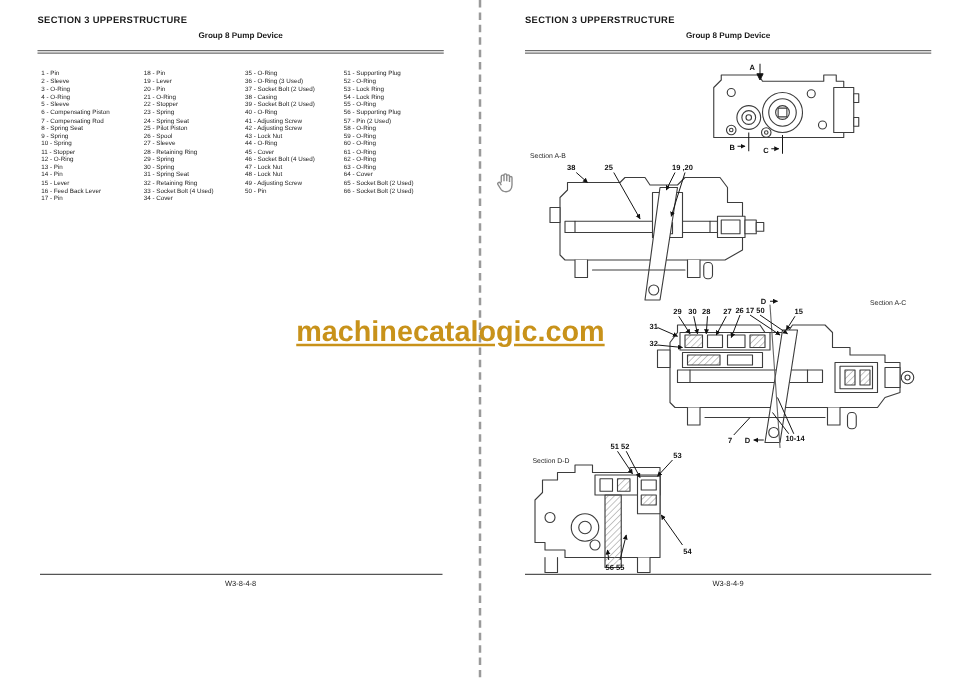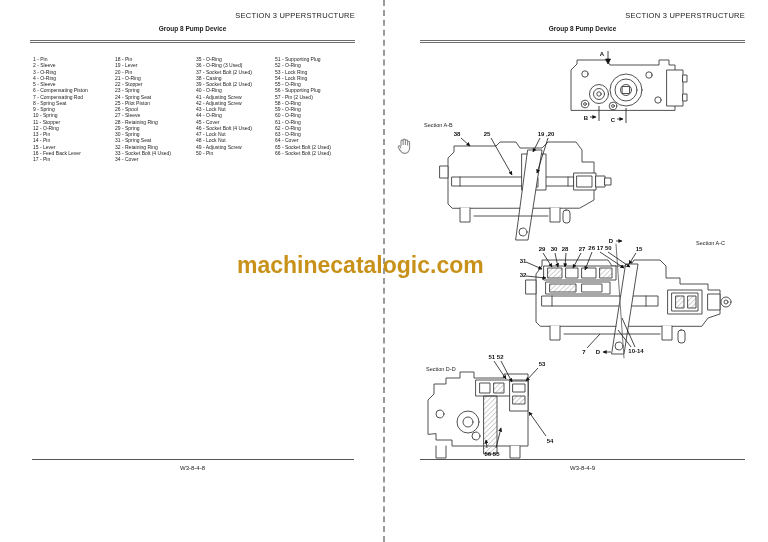--- a/index.html
+++ b/index.html
@@ -1,27 +1,27 @@
 <!DOCTYPE html>
 <html><head>
 <meta charset="utf-8">
 <style>
   * { margin:0; padding:0; box-sizing:border-box; }
   html,body { width:768px; height:542px; }
   body { background:#ffffff; font-family:"Liberation Sans",sans-serif; position:relative; overflow:hidden; }
   .abs { position:absolute; }
-  .pg-title { font-weight:normal; font-size:7.5px; letter-spacing:.25px; text-align:right; color:#1a1a1a; }
+  .pg-title { font-weight:bold; font-size:7.5px; letter-spacing:.25px; text-align:left; color:#1a1a1a; }
   .pg-sub { font-weight:bold; font-size:6.5px; text-align:center; color:#1a1a1a; }
   .hrule { height:3px; border-top:1.2px solid #6e6e6e; border-bottom:1.2px solid #6e6e6e; }
   .parts-col { font-size:5px; line-height:6.25px; color:#1c1c1c; white-space:nowrap; }
   .part-line { height:6.25px; }
   .frule { border-top:1px solid #555; height:0; }
   .footer-text { font-size:6px; color:#222; text-align:center; }
   .divider { border-left:2px dashed #9a9a9a; width:0; z-index:1; }
-  .watermark { font-size:23px; font-weight:bold; z-index:2; white-space:nowrap; }
+  .watermark { font-size:23px; font-weight:bold; z-index:2; white-space:nowrap;text-decoration:underline; }
   .sec-caption { font-size:5.5px; color:#222; white-space:nowrap; }
   svg .art { stroke:#3d3d3d; stroke-width:0.9; fill:none; stroke-linejoin:round; stroke-linecap:round; }
   svg .leader { stroke:#161616; stroke-width:0.8; fill:none; }
   svg text { font-size:6px; font-weight:bold; fill:#101010; font-family:"Liberation Sans",sans-serif; }
 </style>
 </head>
 <body>
 
 <div class="abs divider" style="left:383px; top:0; height:542px;"></div>
 

